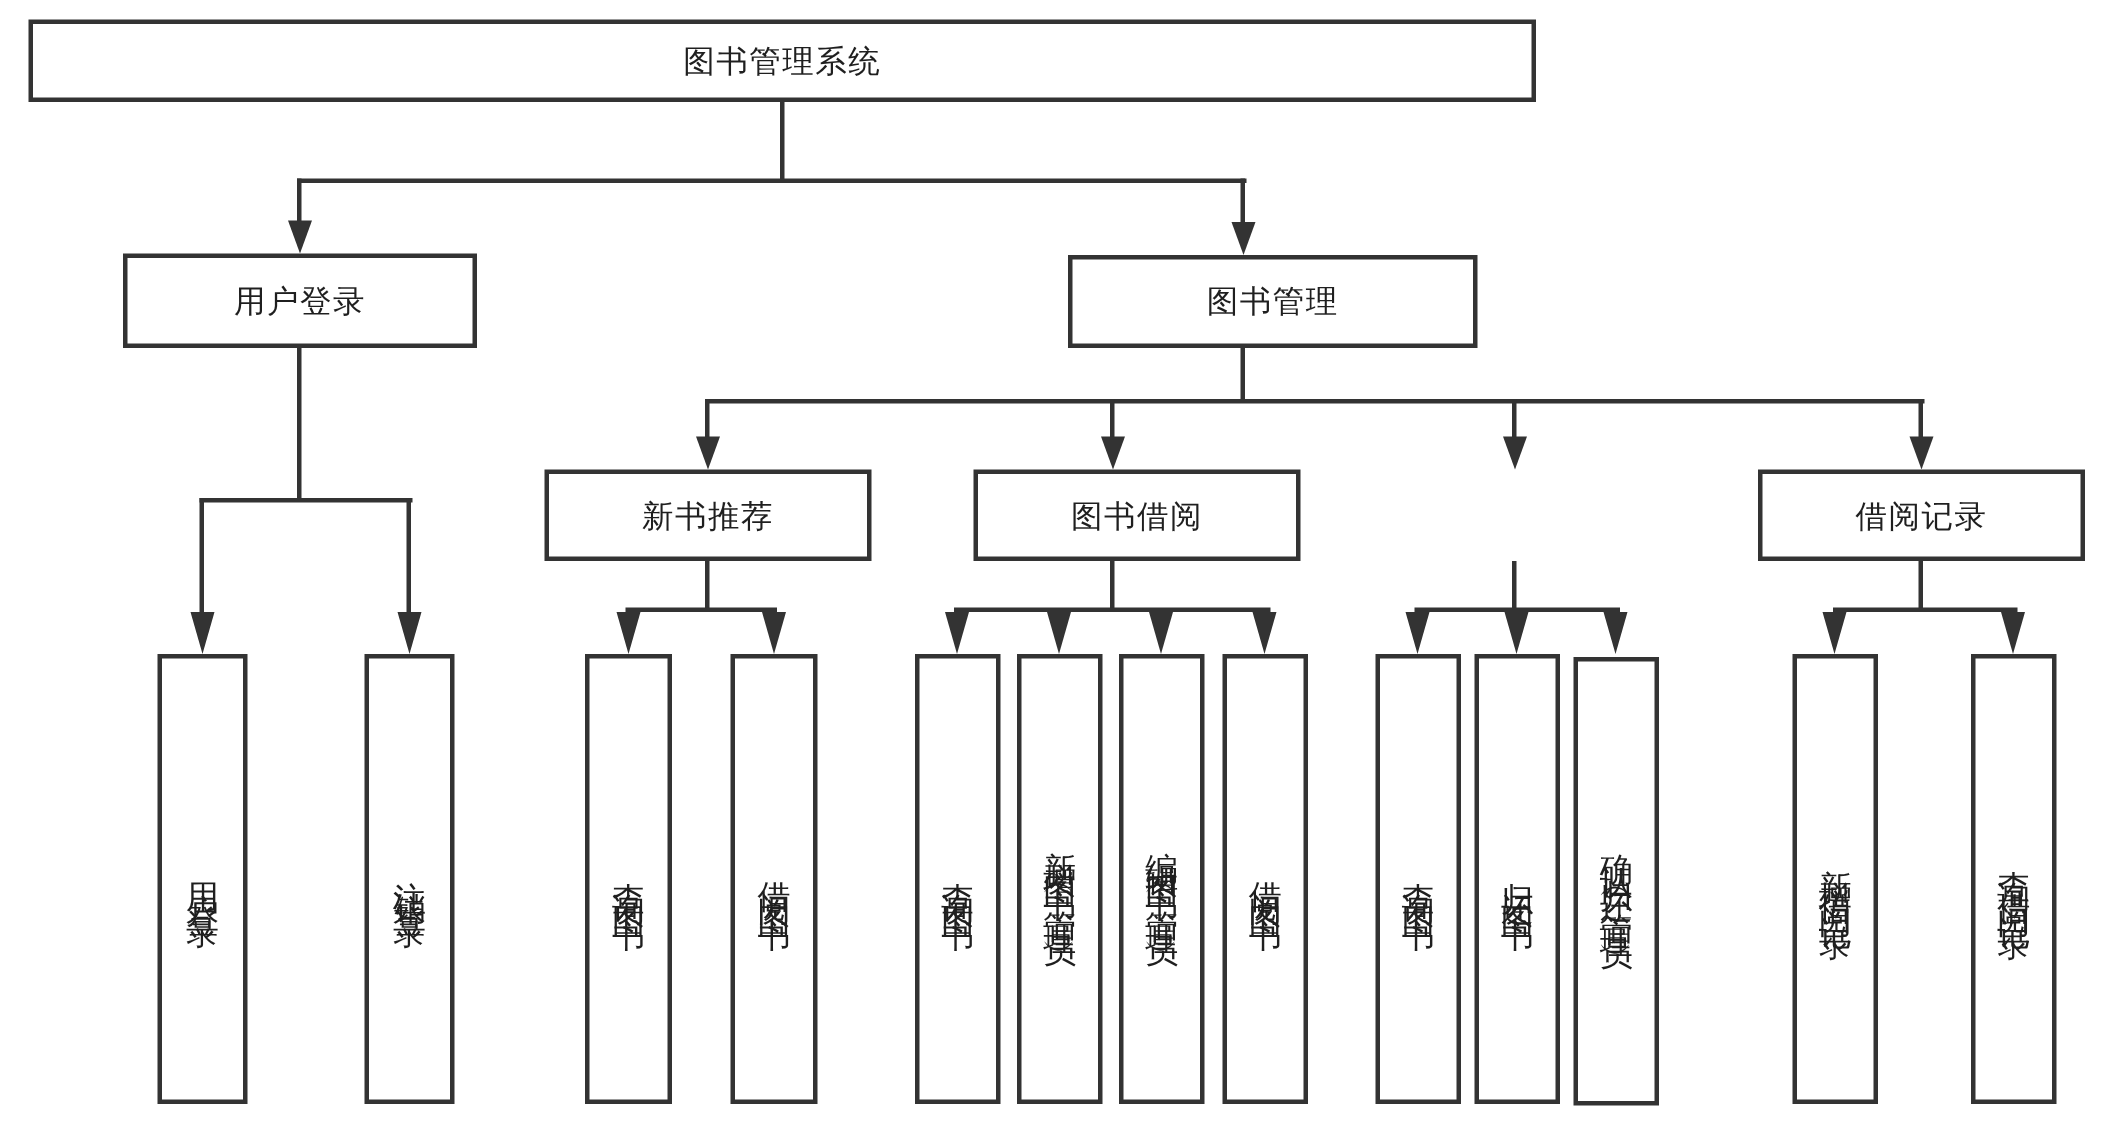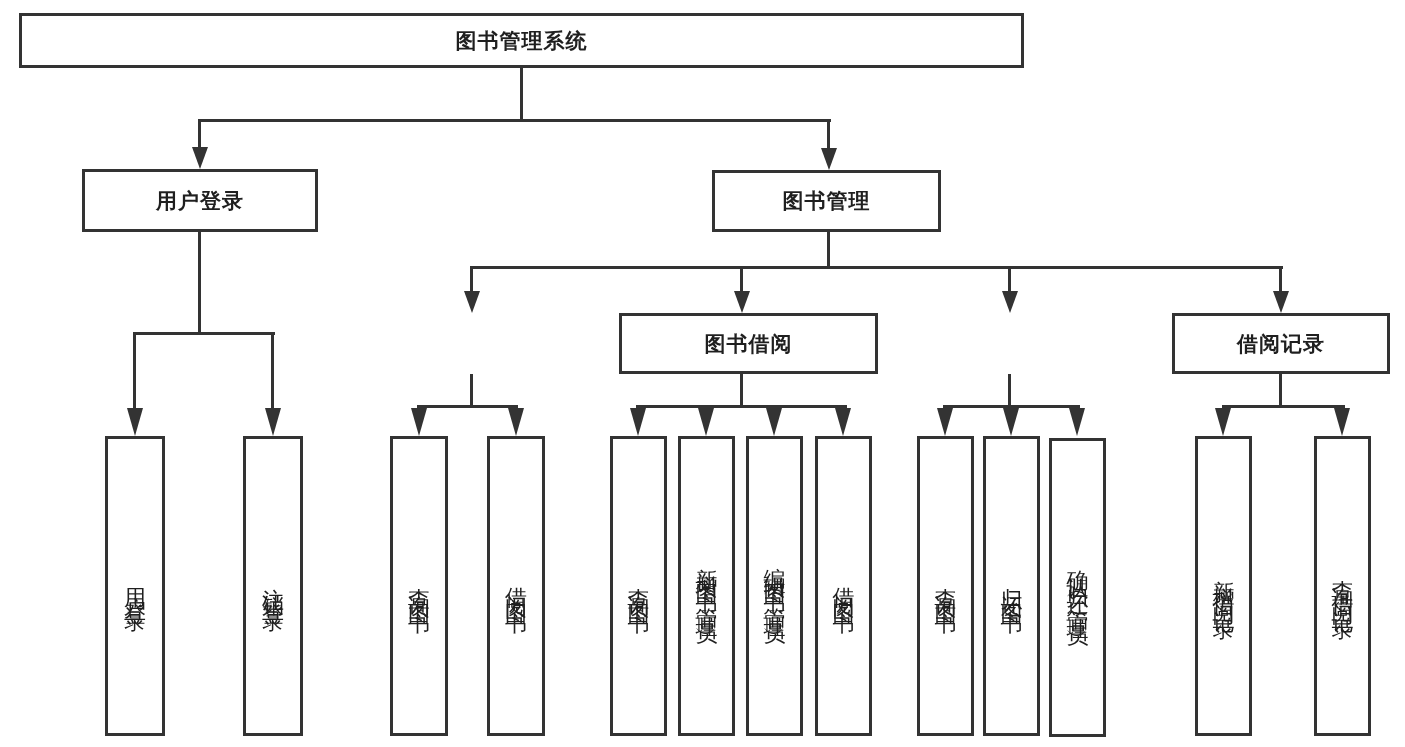--- a/index.html
+++ b/index.html
@@ -24,21 +24,20 @@
     box-sizing: border-box;
     display: flex;
     align-items: center;
     justify-content: center;
     color: var(--text);
   }
   .box.h span {
     font-size: 21px;
     white-space: nowrap;
     letter-spacing: 1px;
-    font-weight: bold;
   }
   .box.v span {
     writing-mode: vertical-rl;
     text-orientation: mixed;
     font-size: 22px;
     line-height: 1;
     letter-spacing: 8px;
     white-space: nowrap;
   }
   .ln {
@@ -119,25 +118,28 @@
   <div class="ar ar28" style="left:1215px;top:408px"></div>
   <div class="ar ar28" style="left:1334px;top:408px"></div>
 
   <div class="box h" style="left:19px;top:13px;width:1005px;height:55px">
     <span>图书管理系统</span>
   </div>
 
   <div class="box h" style="left:82px;top:169px;width:236px;height:63px">
     <span>用户登录</span>
   </div>
-  <div class="box h" style="left:712px;top:170px;width:229px;height:62px">
+  <div class="box h" style="left:712px;top:170px;width:273px;height:62px">
     <span>图书管理</span>
   </div>
 
-  <div class="box h" style="left:619px;top:313px;width:259px;height:61px">
+  <div class="box h" style="left:363px;top:313px;width:218px;height:61px">
+    <span>新书推荐</span>
+  </div>
+  <div class="box h" style="left:649px;top:313px;width:218px;height:61px">
     <span>图书借阅</span>
   </div>
   <div class="box h" style="left:1172px;top:313px;width:218px;height:61px">
     <span>借阅记录</span>
   </div>
 
   <div class="box v" style="left:105px;top:436px;width:60px;height:300px">
     <span>用户登录</span>
   </div>
   <div class="box v" style="left:243px;top:436px;width:60px;height:300px">

